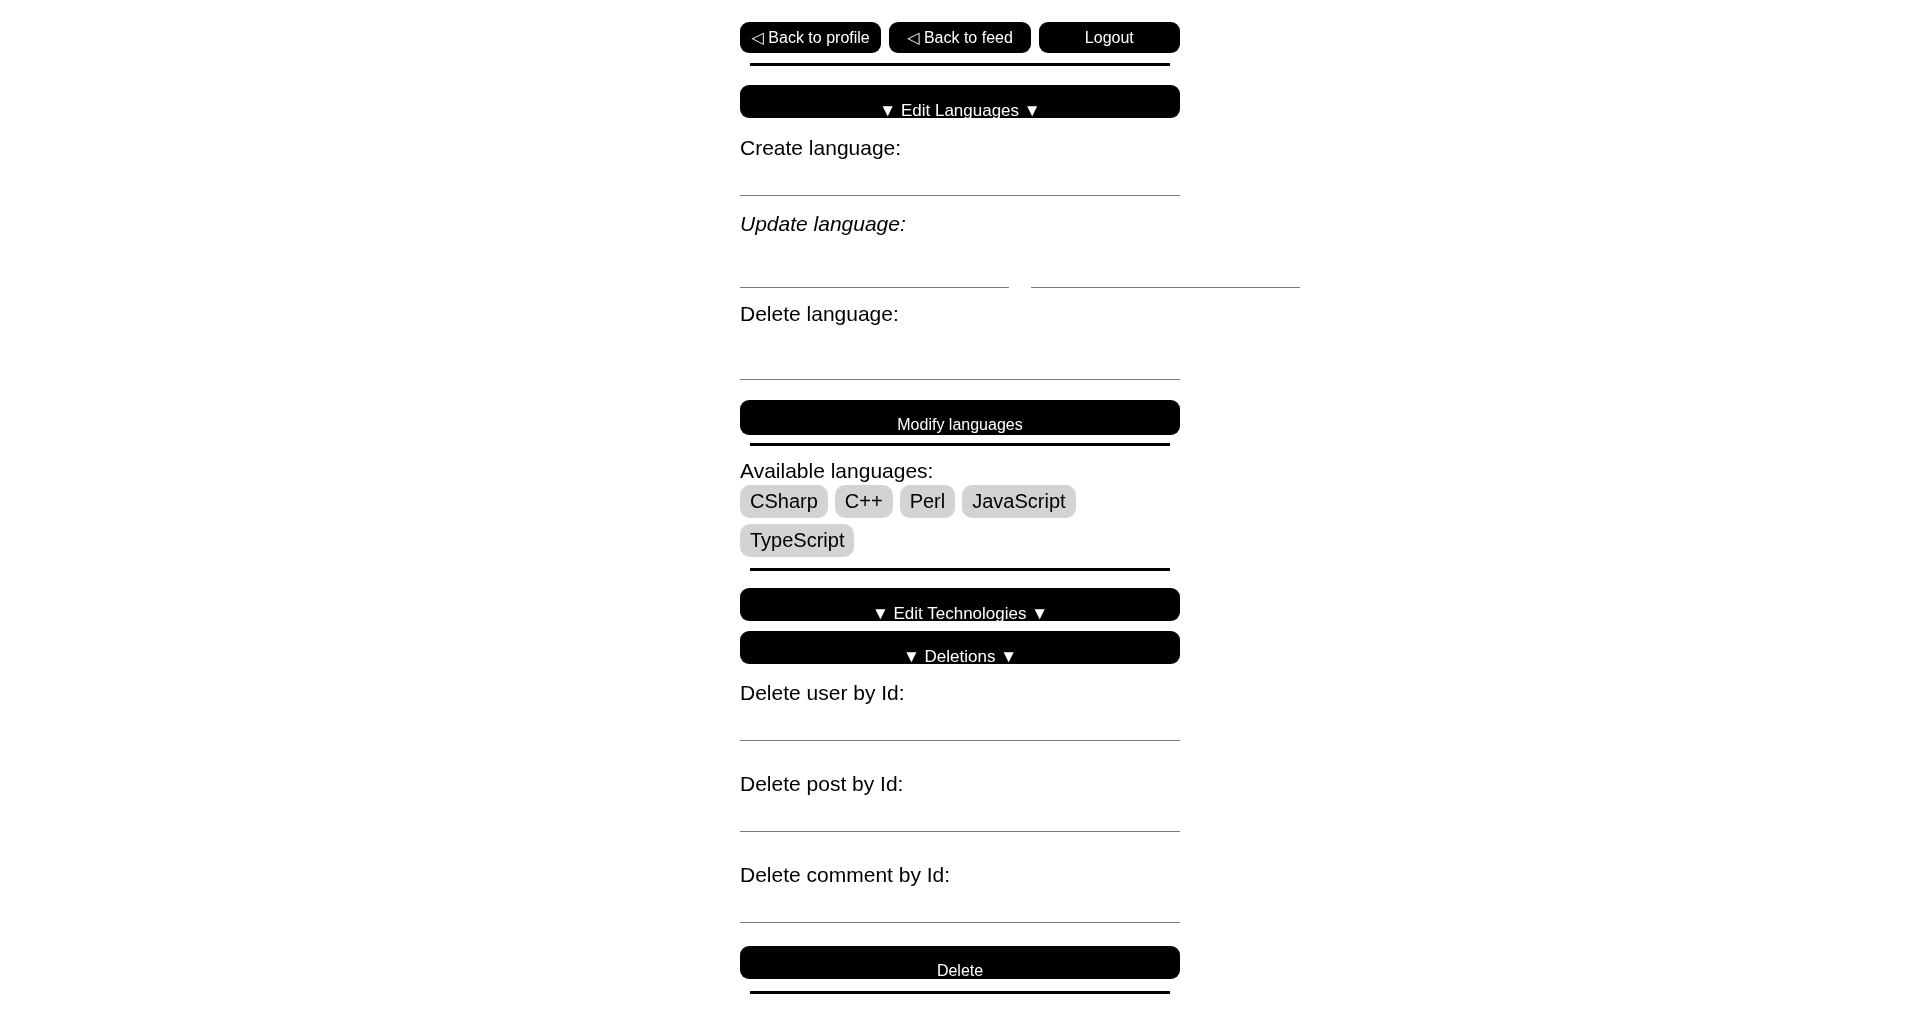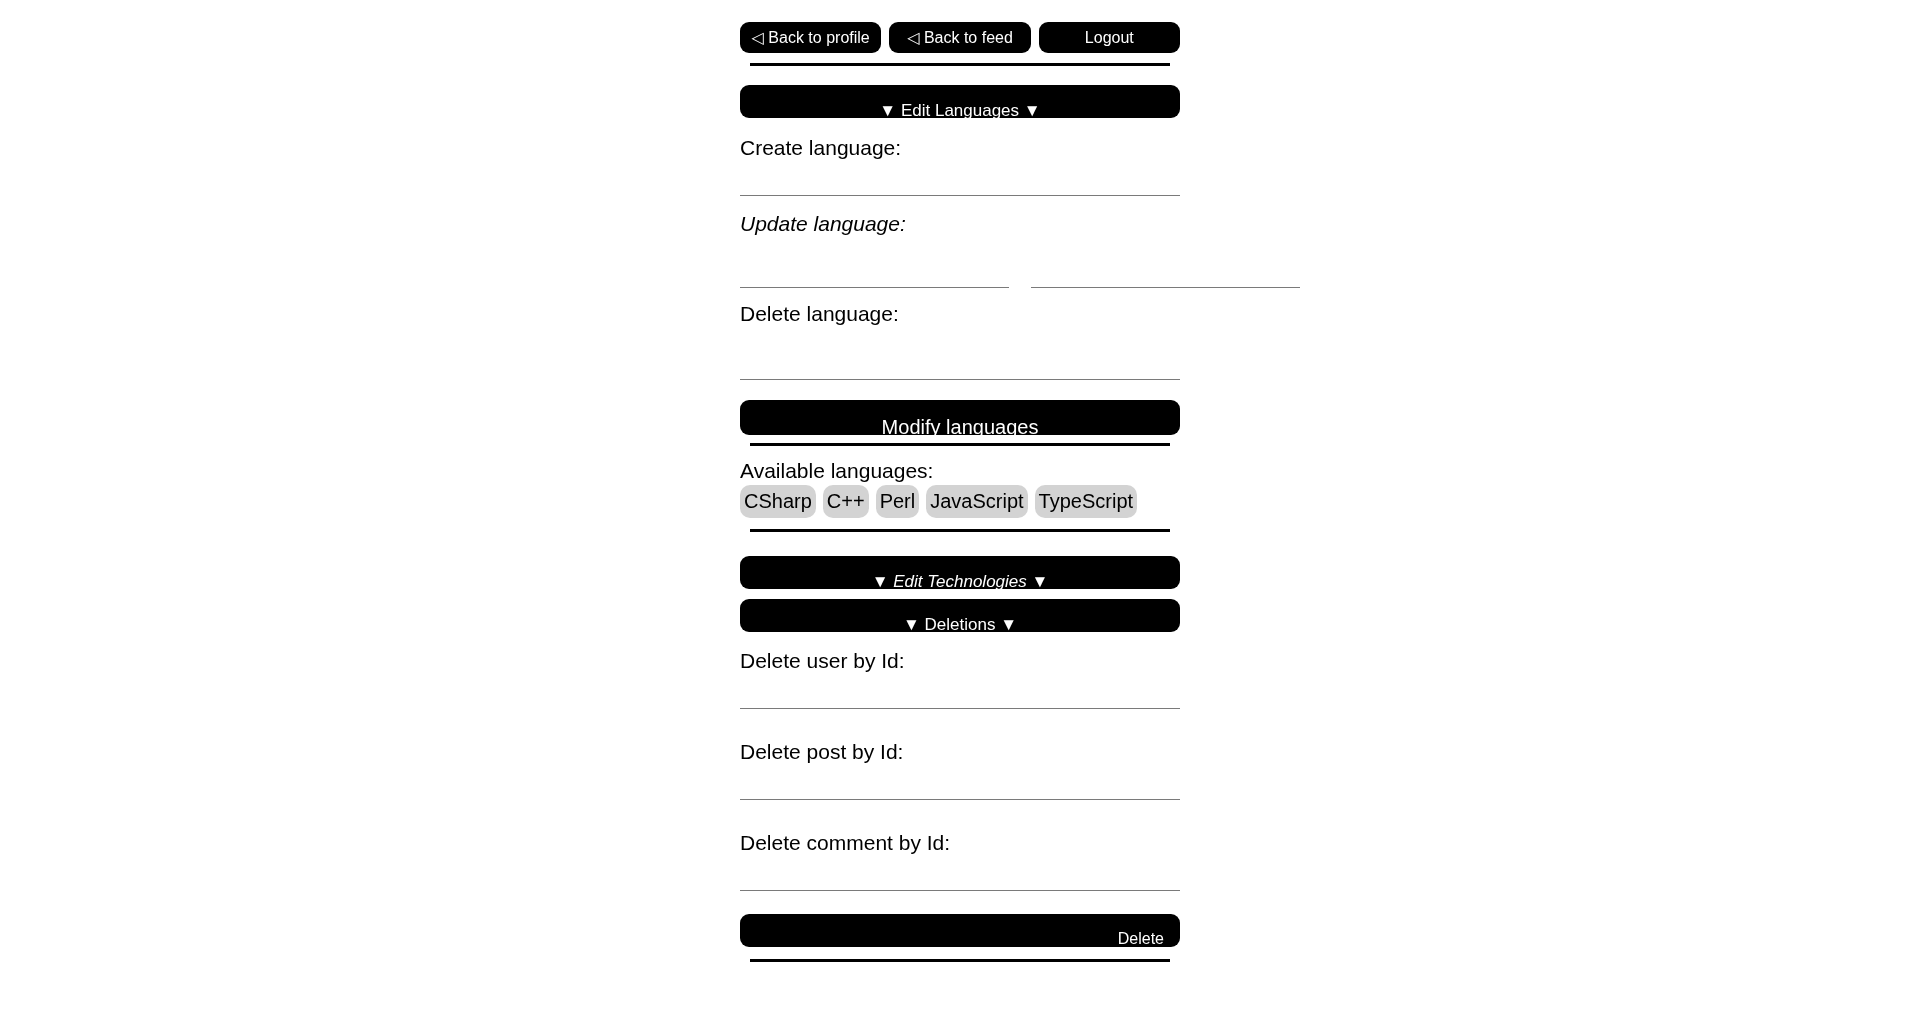--- a/index.html
+++ b/index.html
@@ -58,24 +58,24 @@
     color: var(--button-text);
     border: none;
     border-radius: 9px;
     font-size: 17px;
     font-family: inherit;
     cursor: pointer;
     padding: 16px;
     text-align: center;
   }
   .bar.edit-languages { margin-top: 19px; }
-  .bar.modify { margin-top: 20px; height: 35px; font-size: 20px; }
-  .bar.edit-technologies { margin-top: 24px; font-style: italic; }
+  .bar.modify { margin-top: 20px; height: 35px; font-size: 16px; }
+  .bar.edit-technologies { margin-top: 17px; }
   .bar.deletions { margin-top: 10px; }
-  .bar.delete-submit { margin-top: 23px; font-size: 16px; text-align: right; }
+  .bar.delete-submit { margin-top: 23px; font-size: 16px; }
 
   .label {
     font-size: 21px;
     line-height: 24px;
     color: var(--label-text);
   }
   .label.create { margin-top: 18px; }
   .label.update { margin-top: 16px; font-style: italic; }
   .label.del-lang { margin-top: 14px; }
   .label.available { margin-top: 13px; }
@@ -118,21 +118,21 @@
     margin-top: 2px;
     display: flex;
     flex-wrap: wrap;
     gap: 6px 7px;
   }
   .tag {
     background: var(--tag-background);
     color: var(--tag-text);
     border: none;
     border-radius: 10px;
-    padding: 4px 4px;
+    padding: 4px 10px;
     font-size: 20px;
     line-height: 25px;
     font-family: inherit;
     cursor: pointer;
   }
 </style>
 </head>
 <body>
 
 <div class="container">

